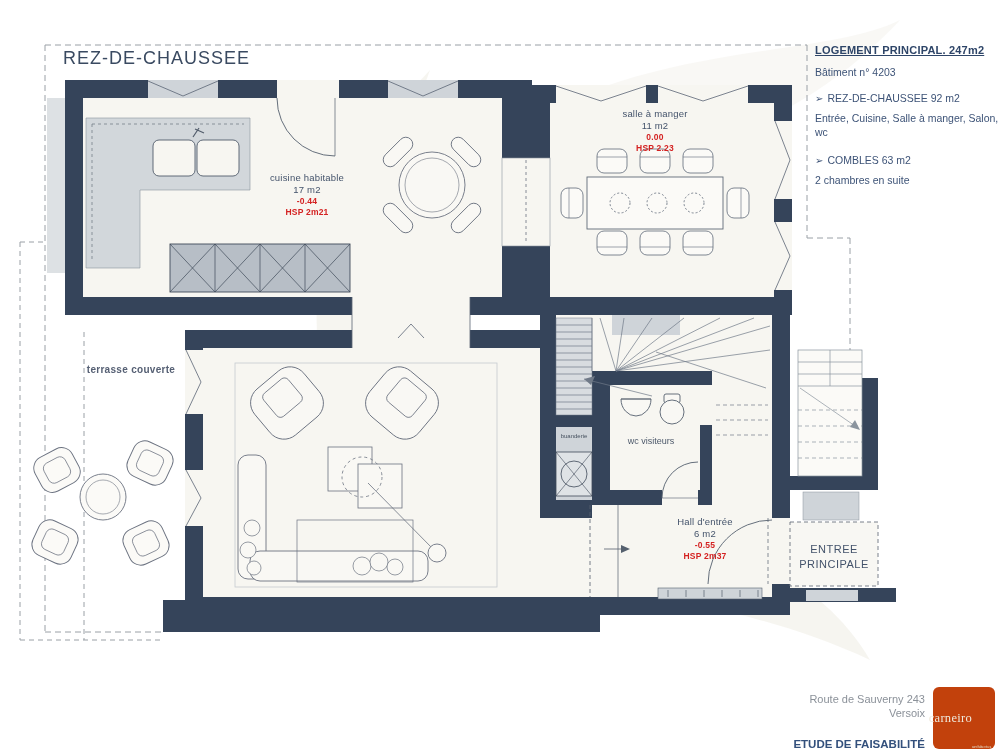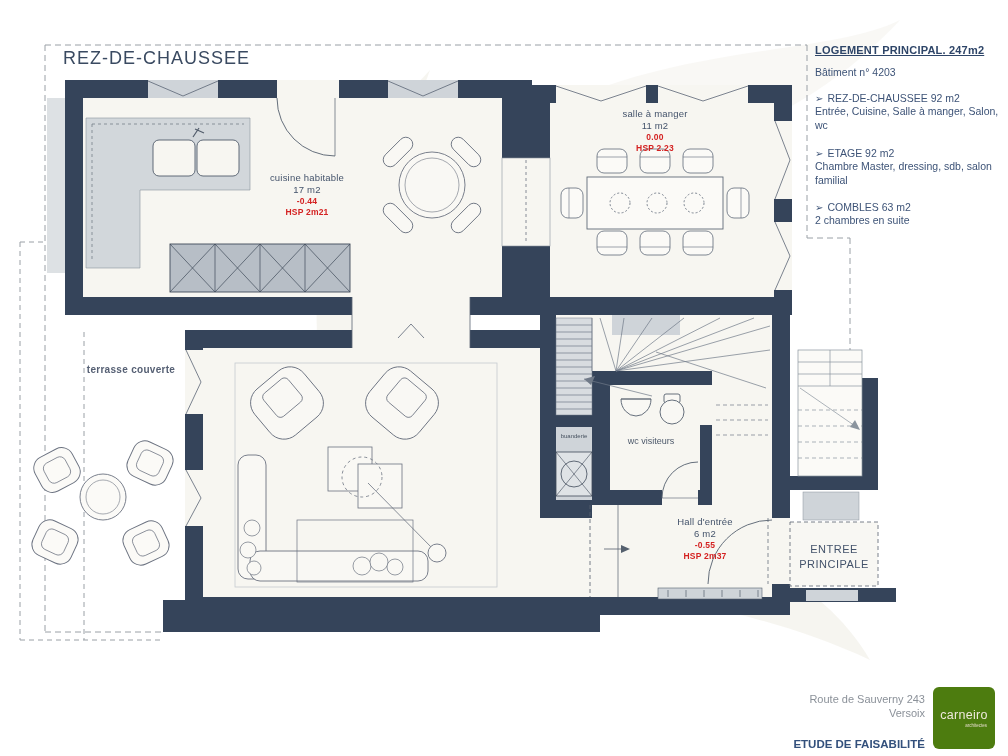--- a/index.html
+++ b/index.html
@@ -8,33 +8,33 @@
   #stage{position:absolute;left:0;top:0;width:1008px;height:756px;}
   svg{position:absolute;left:0;top:0;}
   .abs{position:absolute;}
   .plan-title{left:63px;top:48px;font-size:18px;letter-spacing:1px;color:#3a4a61;font-weight:500;}
   .info{left:815px;top:44px;width:192px;color:#3d5377;}
   .info-head{font-size:11px;font-weight:bold;color:#2e4568;text-decoration:underline;letter-spacing:.2px;}
   .info-bld{font-size:10.5px;margin-top:10px;}
   .info-sec{margin-top:14px;}
   .sec-title{font-size:10.5px;}
   .bullet{margin-right:4px;font-size:10px;}
-  .sec-desc{font-size:10.5px;line-height:1.32;margin-top:1px;}
+  .sec-desc{font-size:10.5px;line-height:1.32;margin-top:8px;}
   .rlabel{position:absolute;text-align:center;color:#44536b;font-size:9.5px;line-height:1.25;letter-spacing:.2px;}
   .rlevel,.rhsp{color:#d42222;font-weight:bold;font-size:8.5px;line-height:1.3;}
   .small-label{position:absolute;text-align:center;color:#4d596b;}
   .entree-label{left:790px;top:542px;width:88px;font-size:11px;letter-spacing:.5px;line-height:1.35;color:#44536b;}
   .wc-label{left:606px;top:436px;width:90px;font-size:9px;}
   .bua-label{left:548px;top:433px;width:52px;font-size:6px;color:#46515f;}
   .ter-label{left:66px;top:364px;width:130px;font-size:10px;color:#566074;letter-spacing:.3px;font-weight:bold;}
   .footer{left:690px;top:692px;width:235px;text-align:right;}
   .addr{font-size:11px;color:#8b9199;line-height:1.3;}
   .doc{font-size:11.5px;color:#33507c;font-weight:bold;margin-top:17px;}
-  .logo{left:933px;top:687px;width:62px;height:62px;background:#4d7c0f;border-radius:6px;
-        display:flex;flex-direction:column;justify-content:center;align-items:center;}
+  .logo{left:933px;top:687px;width:62px;height:62px;background:#c2410c;border-radius:6px;
+        display:flex;flex-direction:row;justify-content:center;align-items:center;font-family:Liberation Serif, serif;}
   .logo-text{color:#efe9dc;font-size:12.5px;letter-spacing:.3px;}
   .logo-sub{color:#e4dcc9;font-size:4.5px;align-self:flex-end;margin-right:8px;margin-top:1px;}
 </style>
 </head>
 <body>
 
 <div id="stage">
 
 <svg width="1008" height="756" viewBox="0 0 1008 756">
 
@@ -251,24 +251,20 @@
 <div class="abs plan-title">REZ-DE-CHAUSSEE</div>
 
 <div class="abs info">
   <div class="info-head">LOGEMENT PRINCIPAL. 247m2</div>
   <div class="info-bld">Bâtiment n° 4203</div>
   <div class="info-sec">
     <div class="sec-title"><span class="bullet">➢</span><span>REZ-DE-CHAUSSEE 92 m2</span></div>
     <div class="sec-desc">Entrée, Cuisine, Salle à manger, Salon, wc</div>
   </div>
   <div class="info-sec">
-    <div class="sec-title"><span class="bullet">➢</span><span>ETAGE 92 m2</span></div>
-    <div class="sec-desc">Chambre Master, dressing, sdb, salon familial</div>
-  </div>
-  <div class="info-sec">
     <div class="sec-title"><span class="bullet">➢</span><span>COMBLES 63 m2</span></div>
     <div class="sec-desc">2 chambres en suite</div>
   </div>
 </div>
 
 <div class="rlabel" style="left:237px;top:172px;width:140px">
   <div>cuisine habitable</div>
   <div>17 m2</div>
   <div class="rlevel">-0.44</div>
   <div class="rhsp">HSP 2m21</div>

